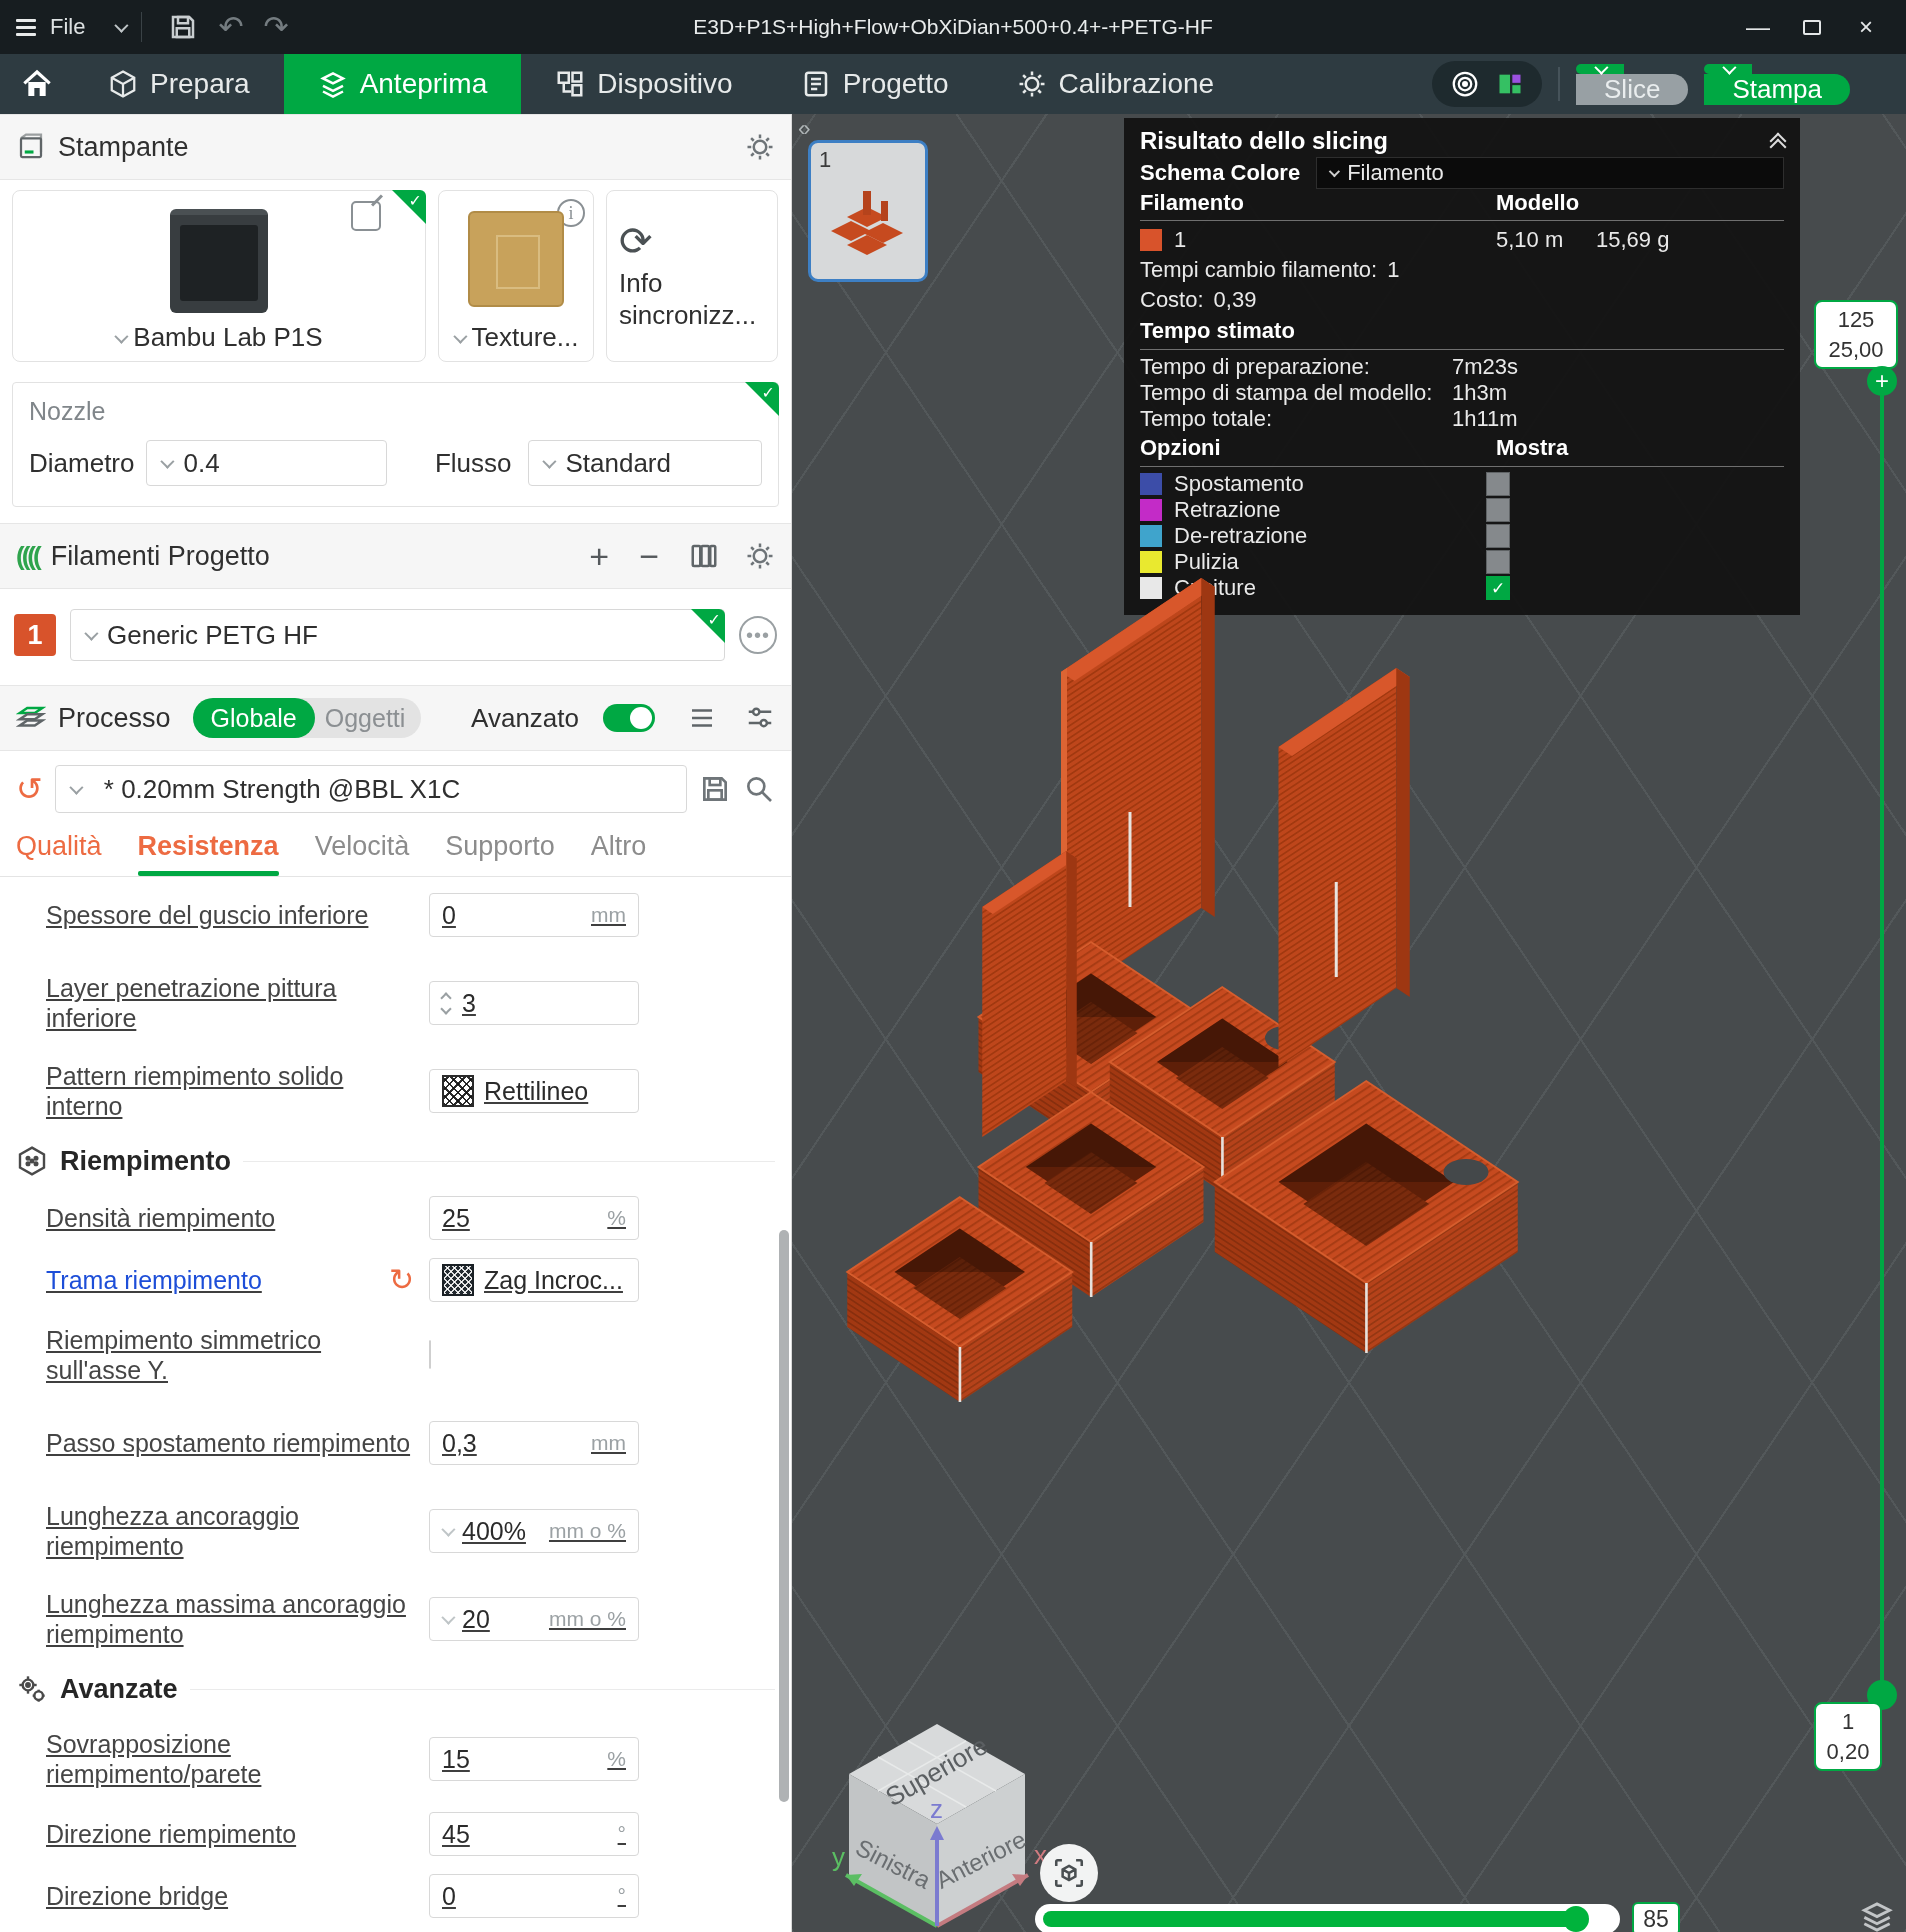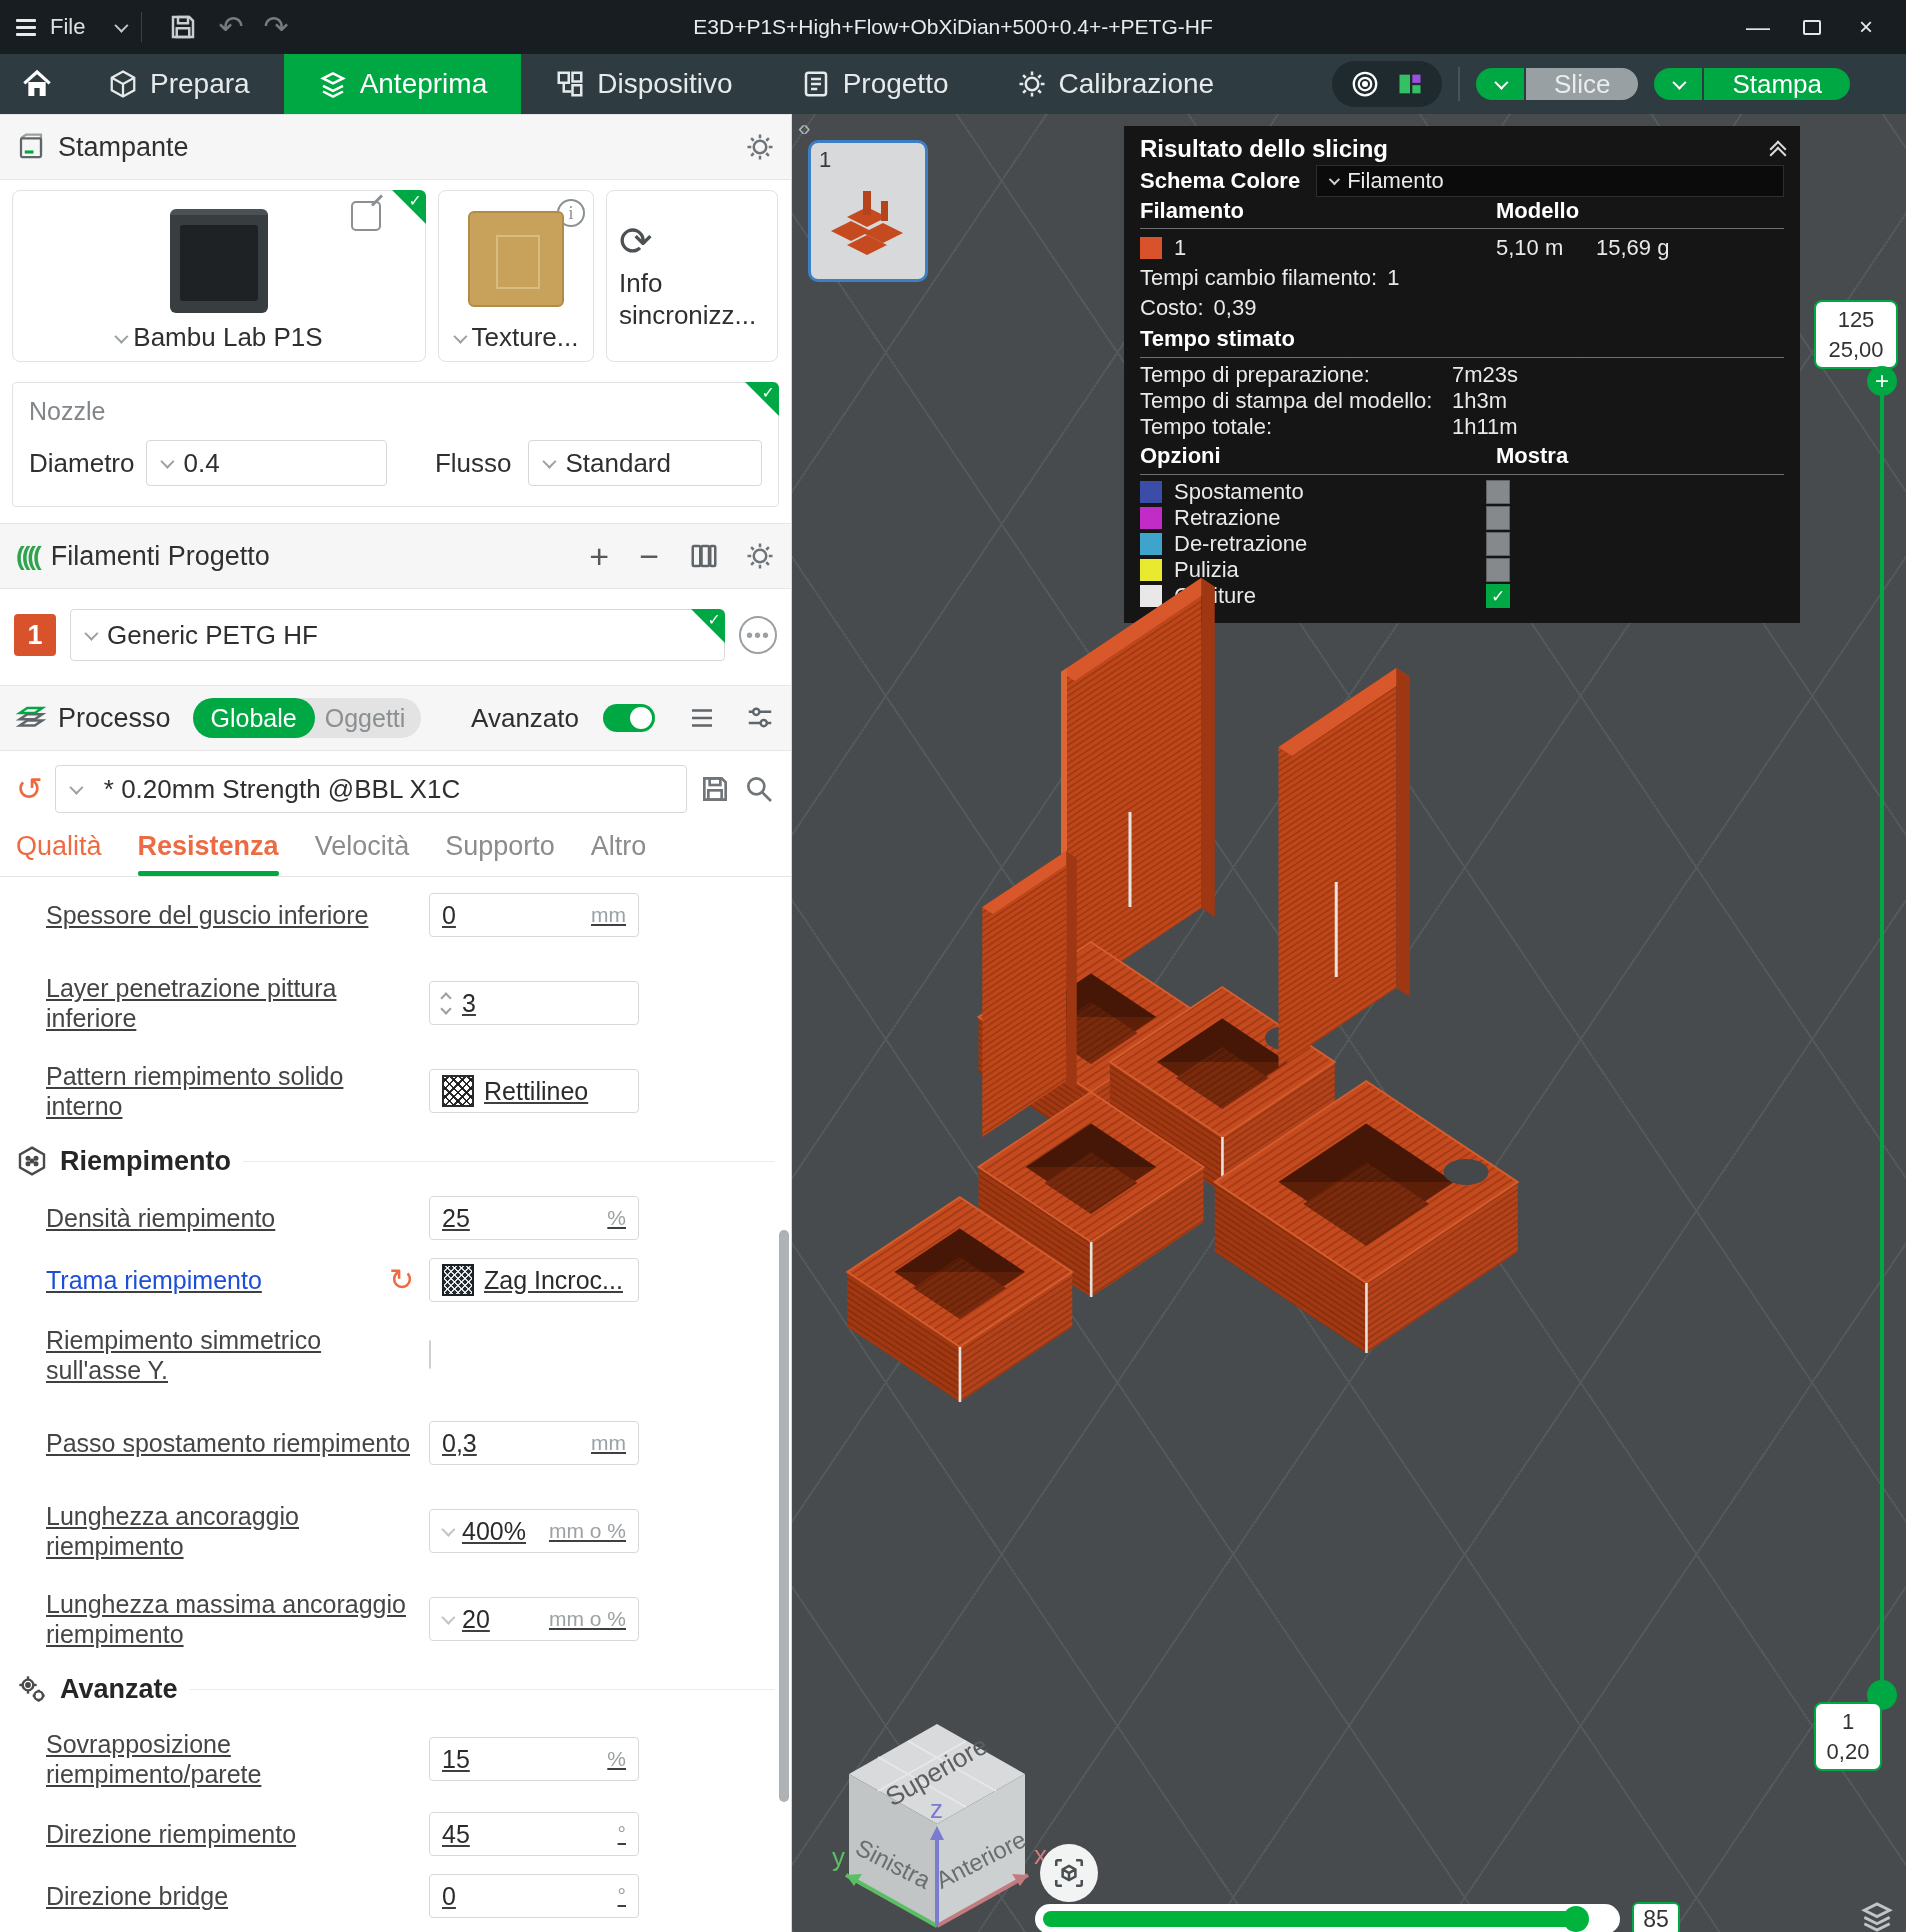--- a/index.html
+++ b/index.html
@@ -21,21 +21,21 @@
 
   
   .navbar { height:60px; background:#2E3B41; display:flex; align-items:stretch; color:#E7EAEA; }
   .nb-home { width:74px; display:flex; align-items:center; justify-content:center; }
   .nb-tab { display:flex; align-items:center; gap:12px; padding:0 34px; font-size:28px; }
   .nb-tab.active { background:#00A843; color:#fff; }
   .nb-tab svg { width:30px; height:30px; }
   .nb-right { margin-left:auto; display:flex; align-items:center; gap:16px; padding-right:56px; }
   .nb-pill { background:#1E2A2E; border-radius:24px; height:46px; display:flex; align-items:center; gap:16px; padding:0 18px; }
   .nb-vsep { width:2px; height:34px; background:#46535A; }
-  .split { display:flex; align-items:stretch; height:32px; }
+  .split { display:flex; align-items:stretch; height:40px;flex-direction:column; }
   .split .dd { width:48px; background:#00A843; border-radius:22px 0 0 22px; display:flex; align-items:center; justify-content:center; margin-right:2px; }
   .split .dd .chev { border-color:#fff; }
   .split .lbl { min-width:110px; padding:0 28px; display:flex; align-items:center; justify-content:center; border-radius:0 22px 22px 0; font-size:26px; }
   .split.gray .lbl { background:#98A0A4; color:#E9EDEE; }
   .split.green .lbl { background:#00A843; color:#fff; }
 
   
   .main { display:flex; height:1818px; }
   .left-panel { width:792px; flex:none; background:#fff; position:relative; border-right:1px solid #D9D9D9; overflow:hidden; }
   .viewport { flex:1; position:relative; background:#474B4D; overflow:hidden; }
@@ -121,21 +121,21 @@
   .ssec .line { flex:1; height:1px; background:#EBEBEB; }
   .ssec svg { width:32px; height:32px; color:#4a4a4a; }
   .t-reset { position:absolute; left:-40px; top:4px; color:#ED6B42; font-size:30px; }
   .lp-scroll { position:absolute; right:2px; top:1116px; width:10px; height:572px; background:#AFB2B4; border-radius:5px; }
 
   
   .collapse-h { position:absolute; left:6px; top:2px; color:#AEB4B6; font-size:22px; letter-spacing:-2px; }
   .thumb { position:absolute; left:16px; top:26px; width:120px; height:142px; background:#D7D9DA; border:3px solid #3D7FC4; border-radius:10px; padding:4px 8px; }
   .thumb .n { font-size:22px; color:#3a3a3a; }
 
-  .slice-panel { position:absolute; left:332px; top:12px; width:676px; background:rgba(17,17,17,.93); color:#E9E9E9; font-size:22px; padding:6px 16px 14px; }
+  .slice-panel { position:absolute; left:332px; top:4px; width:676px; background:rgba(17,17,17,.93); color:#E9E9E9; font-size:22px; padding:6px 16px 14px; }
   .sp-title-row { display:flex; align-items:center; height:34px; }
   .sp-title { font-weight:bold; font-size:24px; color:#fff; }
   .sp-coll { margin-left:auto; display:flex; flex-direction:column; gap:-4px; }
   .sp-coll i { width:12px; height:12px; border-left:2px solid #dcdcdc; border-top:2px solid #dcdcdc; transform:rotate(45deg); margin-bottom:-6px; }
   .sp-row { display:flex; align-items:center; height:30px; }
   .sp-b { font-weight:bold; color:#fff; }
   .sp-dd { margin-left:16px; background:#0B0B0B; border:1px solid #2e2e2e; height:32px; display:flex; align-items:center; gap:10px; padding:0 12px; flex:1; }
   .sp-dd .chev { border-color:#cfcfcf; width:8px; height:8px; }
   .sp-hr { border:none; border-top:1px solid #6F6F6F; margin:2px 0 4px; }
   .sp-col2 { position:absolute; left:356px; } .sp-col3 { position:absolute; left:456px; }

